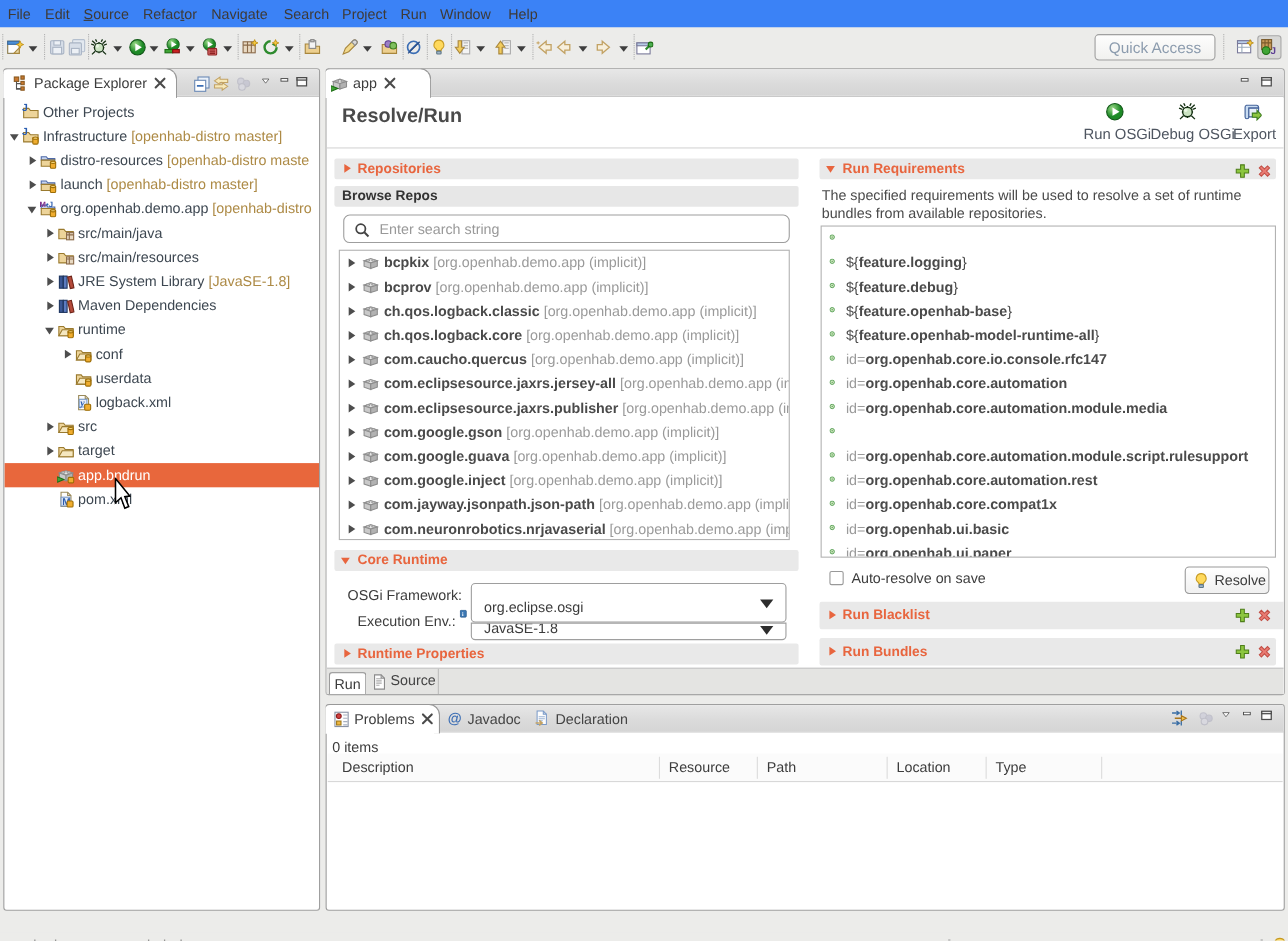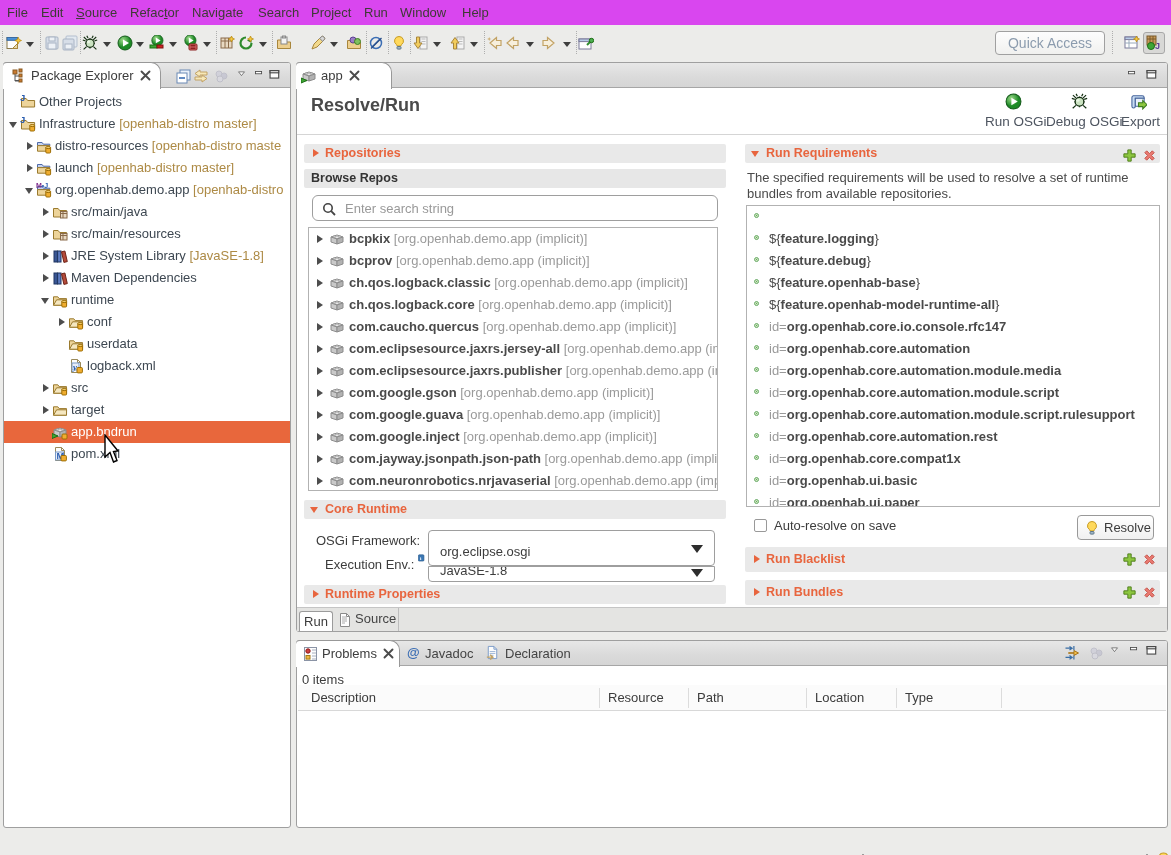--- a/index.html
+++ b/index.html
@@ -1,20 +1,20 @@
 <!DOCTYPE html>
 <html><head>
 <meta charset="utf-8">
 <style>
 * { margin:0; padding:0; box-sizing:border-box; }
 html,body { width:1171px; height:855px; overflow:hidden; }
 body { font-family:"Liberation Sans",sans-serif; background:#ECECEA; position:relative; color:#3C3C3C; }
 svg { position:absolute; }
 
-#menubar { position:absolute; left:0; top:0; width:1171px; height:25px; background:#d946ef; font-size:13px; color:#3E3A36; }
+#menubar { position:absolute; left:0; top:0; width:1171px; height:25px; background:#3b82f6; font-size:13px; color:#3E3A36; }
 #menubar span { position:absolute; top:5px; }
 
 #toolbar { position:absolute; left:0; top:25px; width:1171px; height:35px; background:#ECECEA; }
 .tsep { position:absolute; top:6px; height:23px; border-left:1px dotted #AEAEAE; }
 .darr { position:absolute; top:17px; width:0; height:0; border-left:4.5px solid transparent; border-right:4.5px solid transparent; border-top:5.5px solid #3E3E3E; }
 #quickaccess { position:absolute; left:995px; top:6px; width:110px; height:24px; border:1px solid #A0A0A0; border-radius:4px; background:linear-gradient(#FDFDFD,#F1F1EF); color:#8C9CAE; font-size:14px; text-align:center; line-height:22px; }
 
 .panel { position:absolute; background:#fff; border:1px solid #9F9F9F; border-radius:3px; }
 .tabbar { position:absolute; left:0; top:0; right:0; height:25px; background:linear-gradient(180deg,#E7E7E7 0,#DBDBDB 55%,#D5D5D5 100%); border-bottom:1px solid #A6A6A6; border-radius:2px 2px 0 0; }
 .tab-sel { position:absolute; top:-1px; height:27px; background:#fff; border:1px solid #989898; border-bottom:none; border-radius:4px 10px 0 0; font-size:13px; }
@@ -749,21 +749,20 @@
             <circle cx="4.5" cy="4.5" r="3.6" fill="#CDE6BD" stroke="#4E9A4E" stroke-width="1.4"></circle>
             <circle cx="4.5" cy="4.5" r="1" fill="#4E9A4E"></circle>
           </svg>
           <span style="position:absolute;left:22px;"><span class="gray">id=</span><b>org.openhab.core.automation.module.media</b><span class="dk"></span></span>
         </div>
         <div class="li" style="top:176px;">
           <svg style="left:7px;top:7px;" width="9" height="9" viewBox="0 0 16 16">
             <circle cx="4.5" cy="4.5" r="3.6" fill="#CDE6BD" stroke="#4E9A4E" stroke-width="1.4"></circle>
             <circle cx="4.5" cy="4.5" r="1" fill="#4E9A4E"></circle>
           </svg>
-          <span style="position:absolute;left:22px;"><span class="gray">id=</span><b>org.openhab.core.automation.module.script</b><span class="dk"></span></span>
         </div>
         <div class="li" style="top:198px;">
           <svg style="left:7px;top:7px;" width="9" height="9" viewBox="0 0 16 16">
             <circle cx="4.5" cy="4.5" r="3.6" fill="#CDE6BD" stroke="#4E9A4E" stroke-width="1.4"></circle>
             <circle cx="4.5" cy="4.5" r="1" fill="#4E9A4E"></circle>
           </svg>
           <span style="position:absolute;left:22px;"><span class="gray">id=</span><b>org.openhab.core.automation.module.script.rulesupport</b><span class="dk"></span></span>
         </div>
         <div class="li" style="top:220px;">
           <svg style="left:7px;top:7px;" width="9" height="9" viewBox="0 0 16 16">

